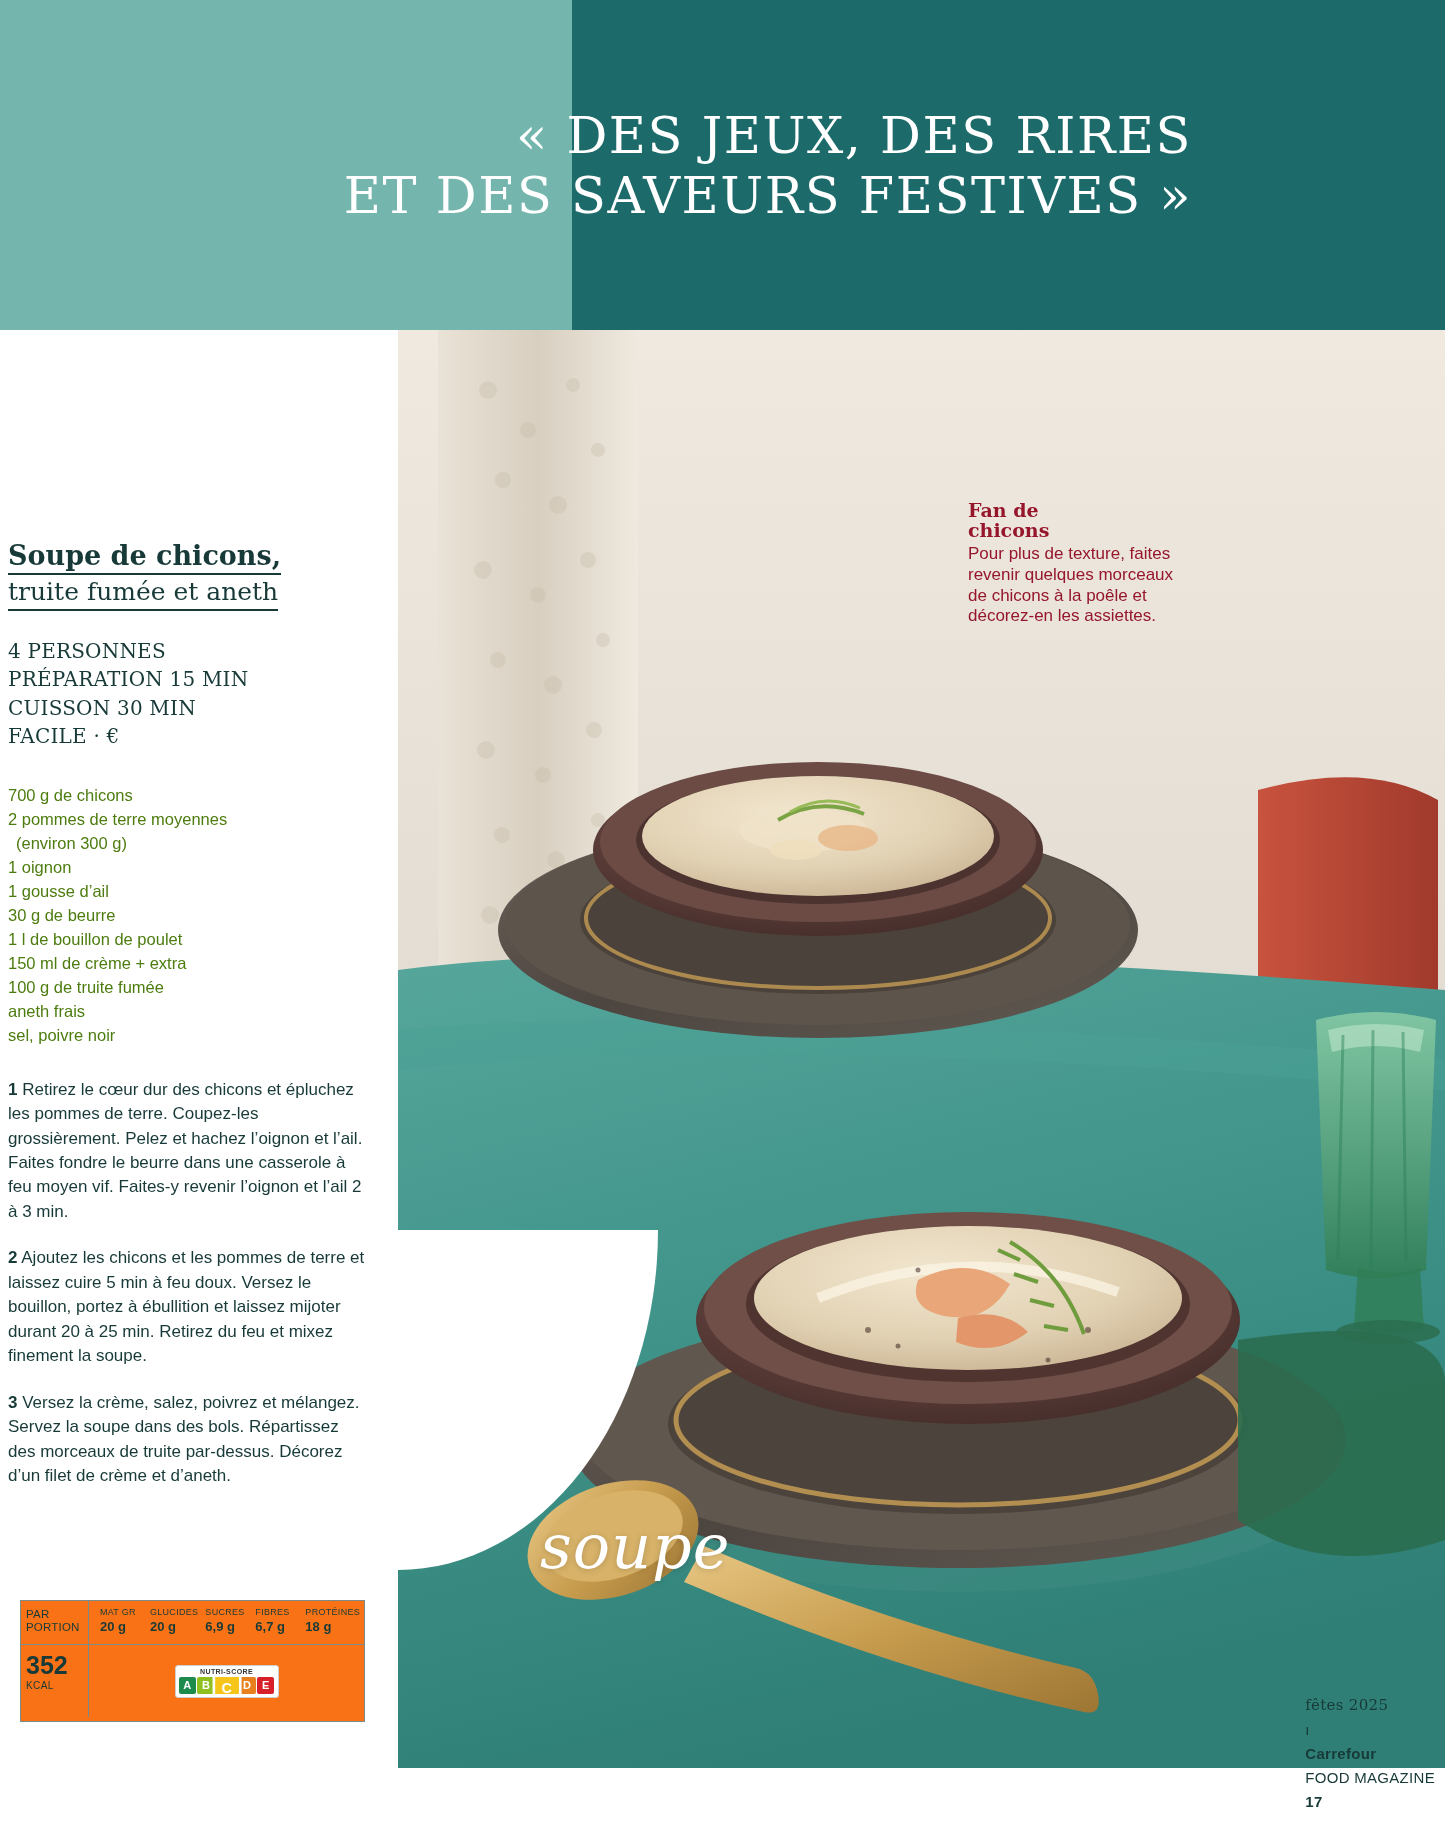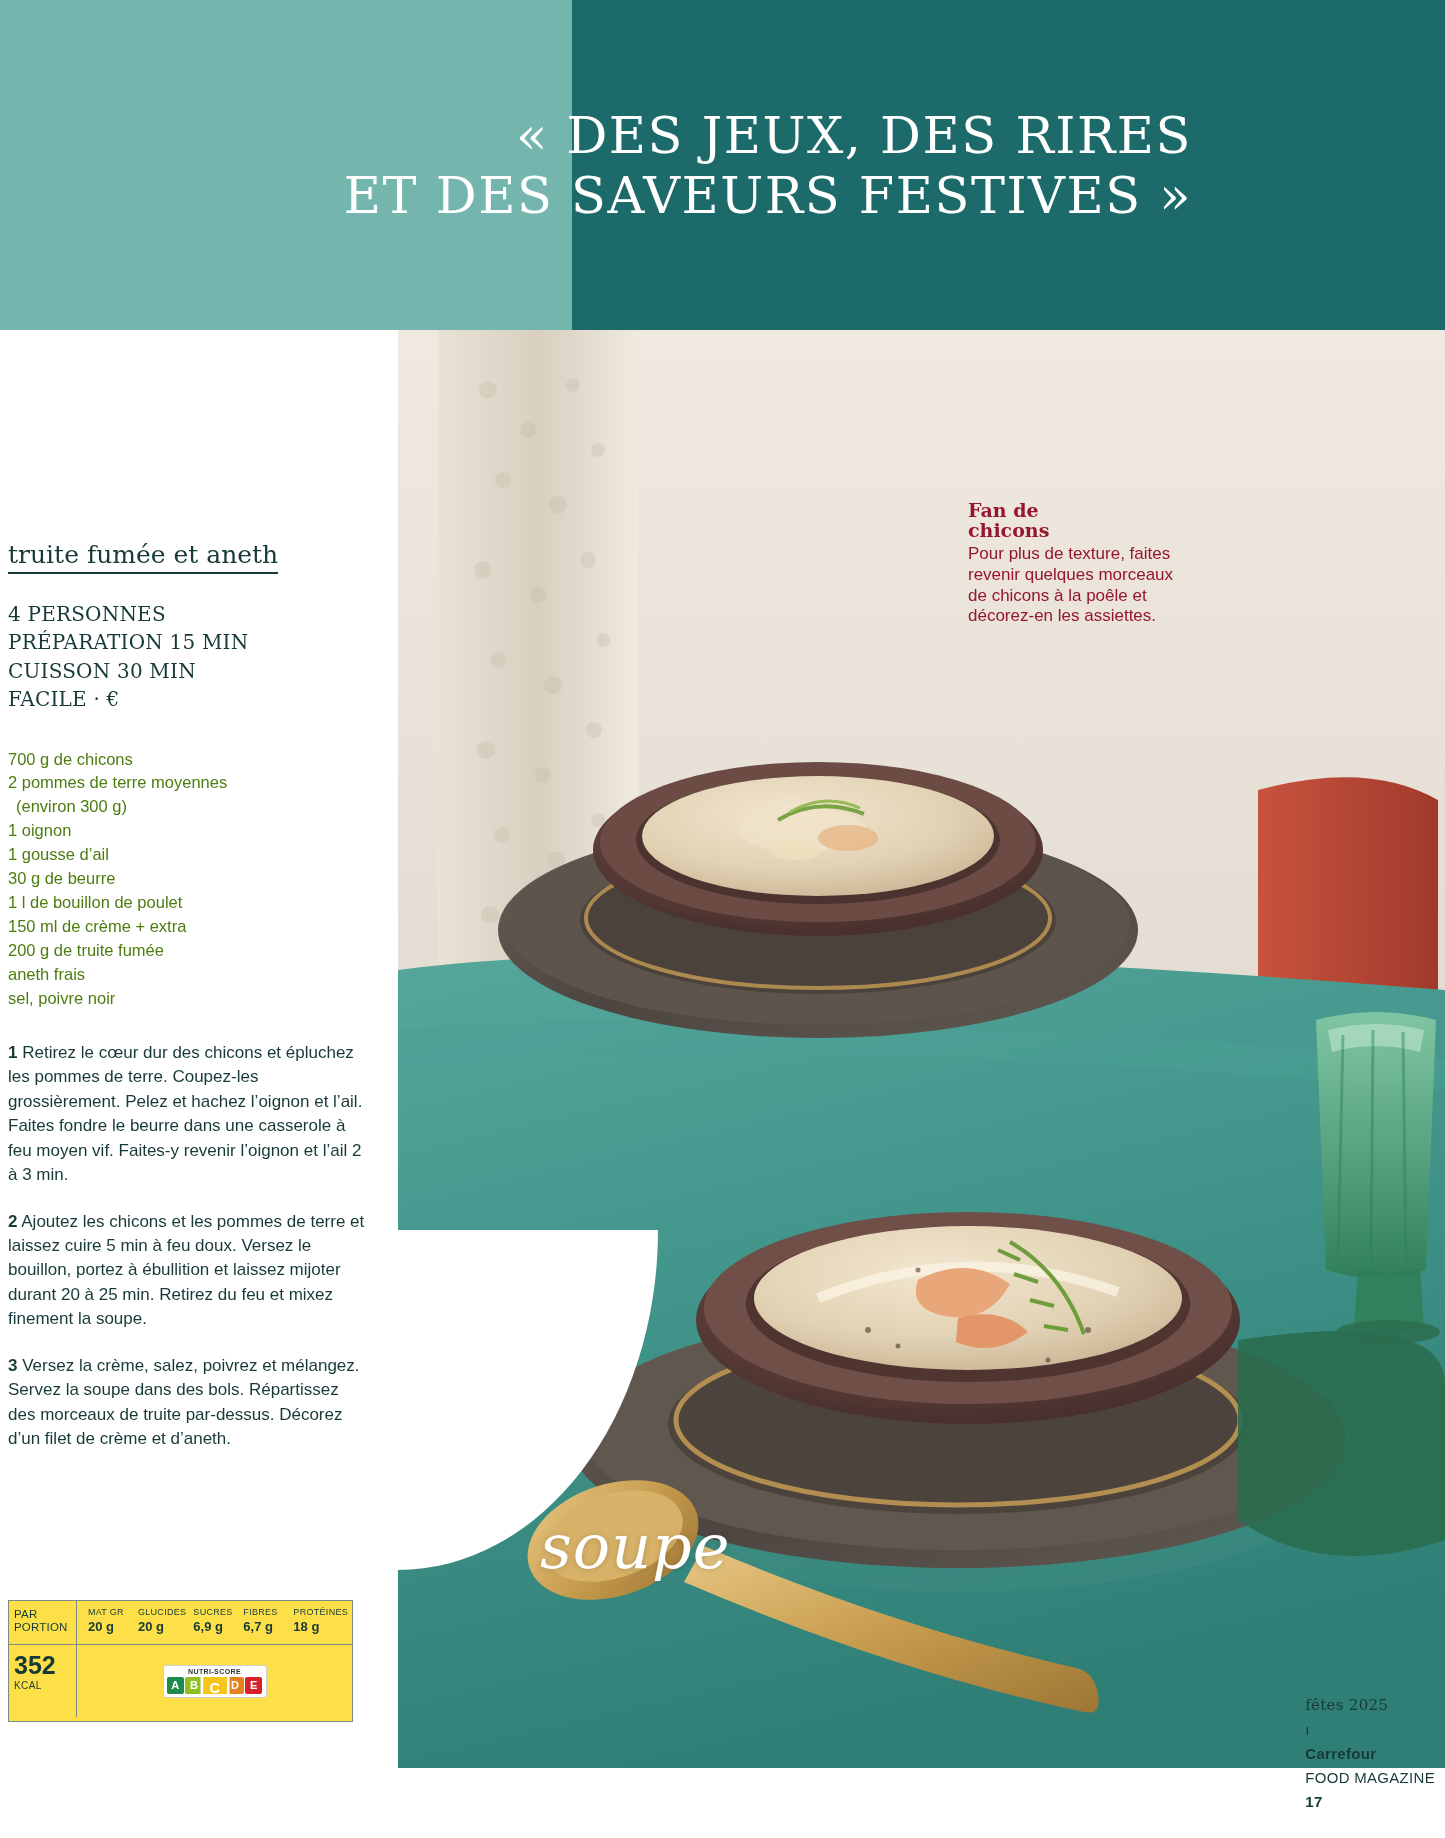--- a/index.html
+++ b/index.html
@@ -160,24 +160,24 @@
     line-height: 1.44;
     color: #173a38;
     margin-bottom: 22px;
     text-align: left;
   }
   .step b { font-weight: 700; }
 
   
   .nutri {
     position: absolute;
-    left: 8px; top: 1600px;
+    left: 20px; top: 1600px;
     width: 345px; height: 122px;
     border: 1px solid #7a8b89;
-    background: #fde047;
+    background: #f97316;
   }
   .nutri-row1 {
     display: flex;
     height: 44px;
     border-bottom: 1px solid #7a8b89;
   }
   .nutri-portion {
     width: 68px;
     border-right: 1px solid #7a8b89;
     font-family: "Liberation Sans", sans-serif;
@@ -469,39 +469,42 @@
 
 <div class="tip">
   <div class="tip-title">
     <span>Fan de</span><br>
     <span>chicons</span>
   </div>
   <div class="tip-body">Pour plus de texture, faites revenir quelques morceaux de chicons à la poêle et décorez-en les assiettes.</div>
 </div>
 
 <div class="recipe">
+  <div class="recipe-title">
+    <span class="t1">Soupe de chicons,</span>
+  </div>
   <div class="recipe-subtitle">truite fumée et aneth</div>
 
   <div class="meta">
     <div>4 PERSONNES</div>
     <div>PRÉPARATION 15 MIN</div>
     <div>CUISSON 30 MIN</div>
     <div>FACILE · €</div>
   </div>
 
   <div class="ingredients">
     <div>700 g de chicons</div>
     <div>2 pommes de terre moyennes</div>
     <div class="indent">(environ 300 g)</div>
     <div>1 oignon</div>
     <div>1 gousse d’ail</div>
     <div>30 g de beurre</div>
     <div>1 l de bouillon de poulet</div>
     <div>150 ml de crème + extra</div>
-    <div>200 g de truite fumée</div>
+    <div>100 g de truite fumée</div>
     <div>aneth frais</div>
     <div>sel, poivre noir</div>
   </div>
 
   <div class="steps">
     <p class="step"><b>1</b> <span>Retirez le cœur dur des chicons et épluchez les pommes de terre. Coupez-les grossièrement. Pelez et hachez l’oignon et l’ail. Faites fondre le beurre dans une casserole à feu moyen vif. Faites-y revenir l’oignon et l’ail 2 à 3 min.</span></p>
     <p class="step"><b>2</b> <span>Ajoutez les chicons et les pommes de terre et laissez cuire 5 min à feu doux. Versez le bouillon, portez à ébullition et laissez mijoter durant 20 à 25 min. Retirez du feu et mixez finement la soupe.</span></p>
     <p class="step"><b>3</b> <span>Versez la crème, salez, poivrez et mélangez. Servez la soupe dans des bols. Répartissez des morceaux de truite par-dessus. Décorez d’un filet de crème et d’aneth.</span></p>
   </div>
 </div>

